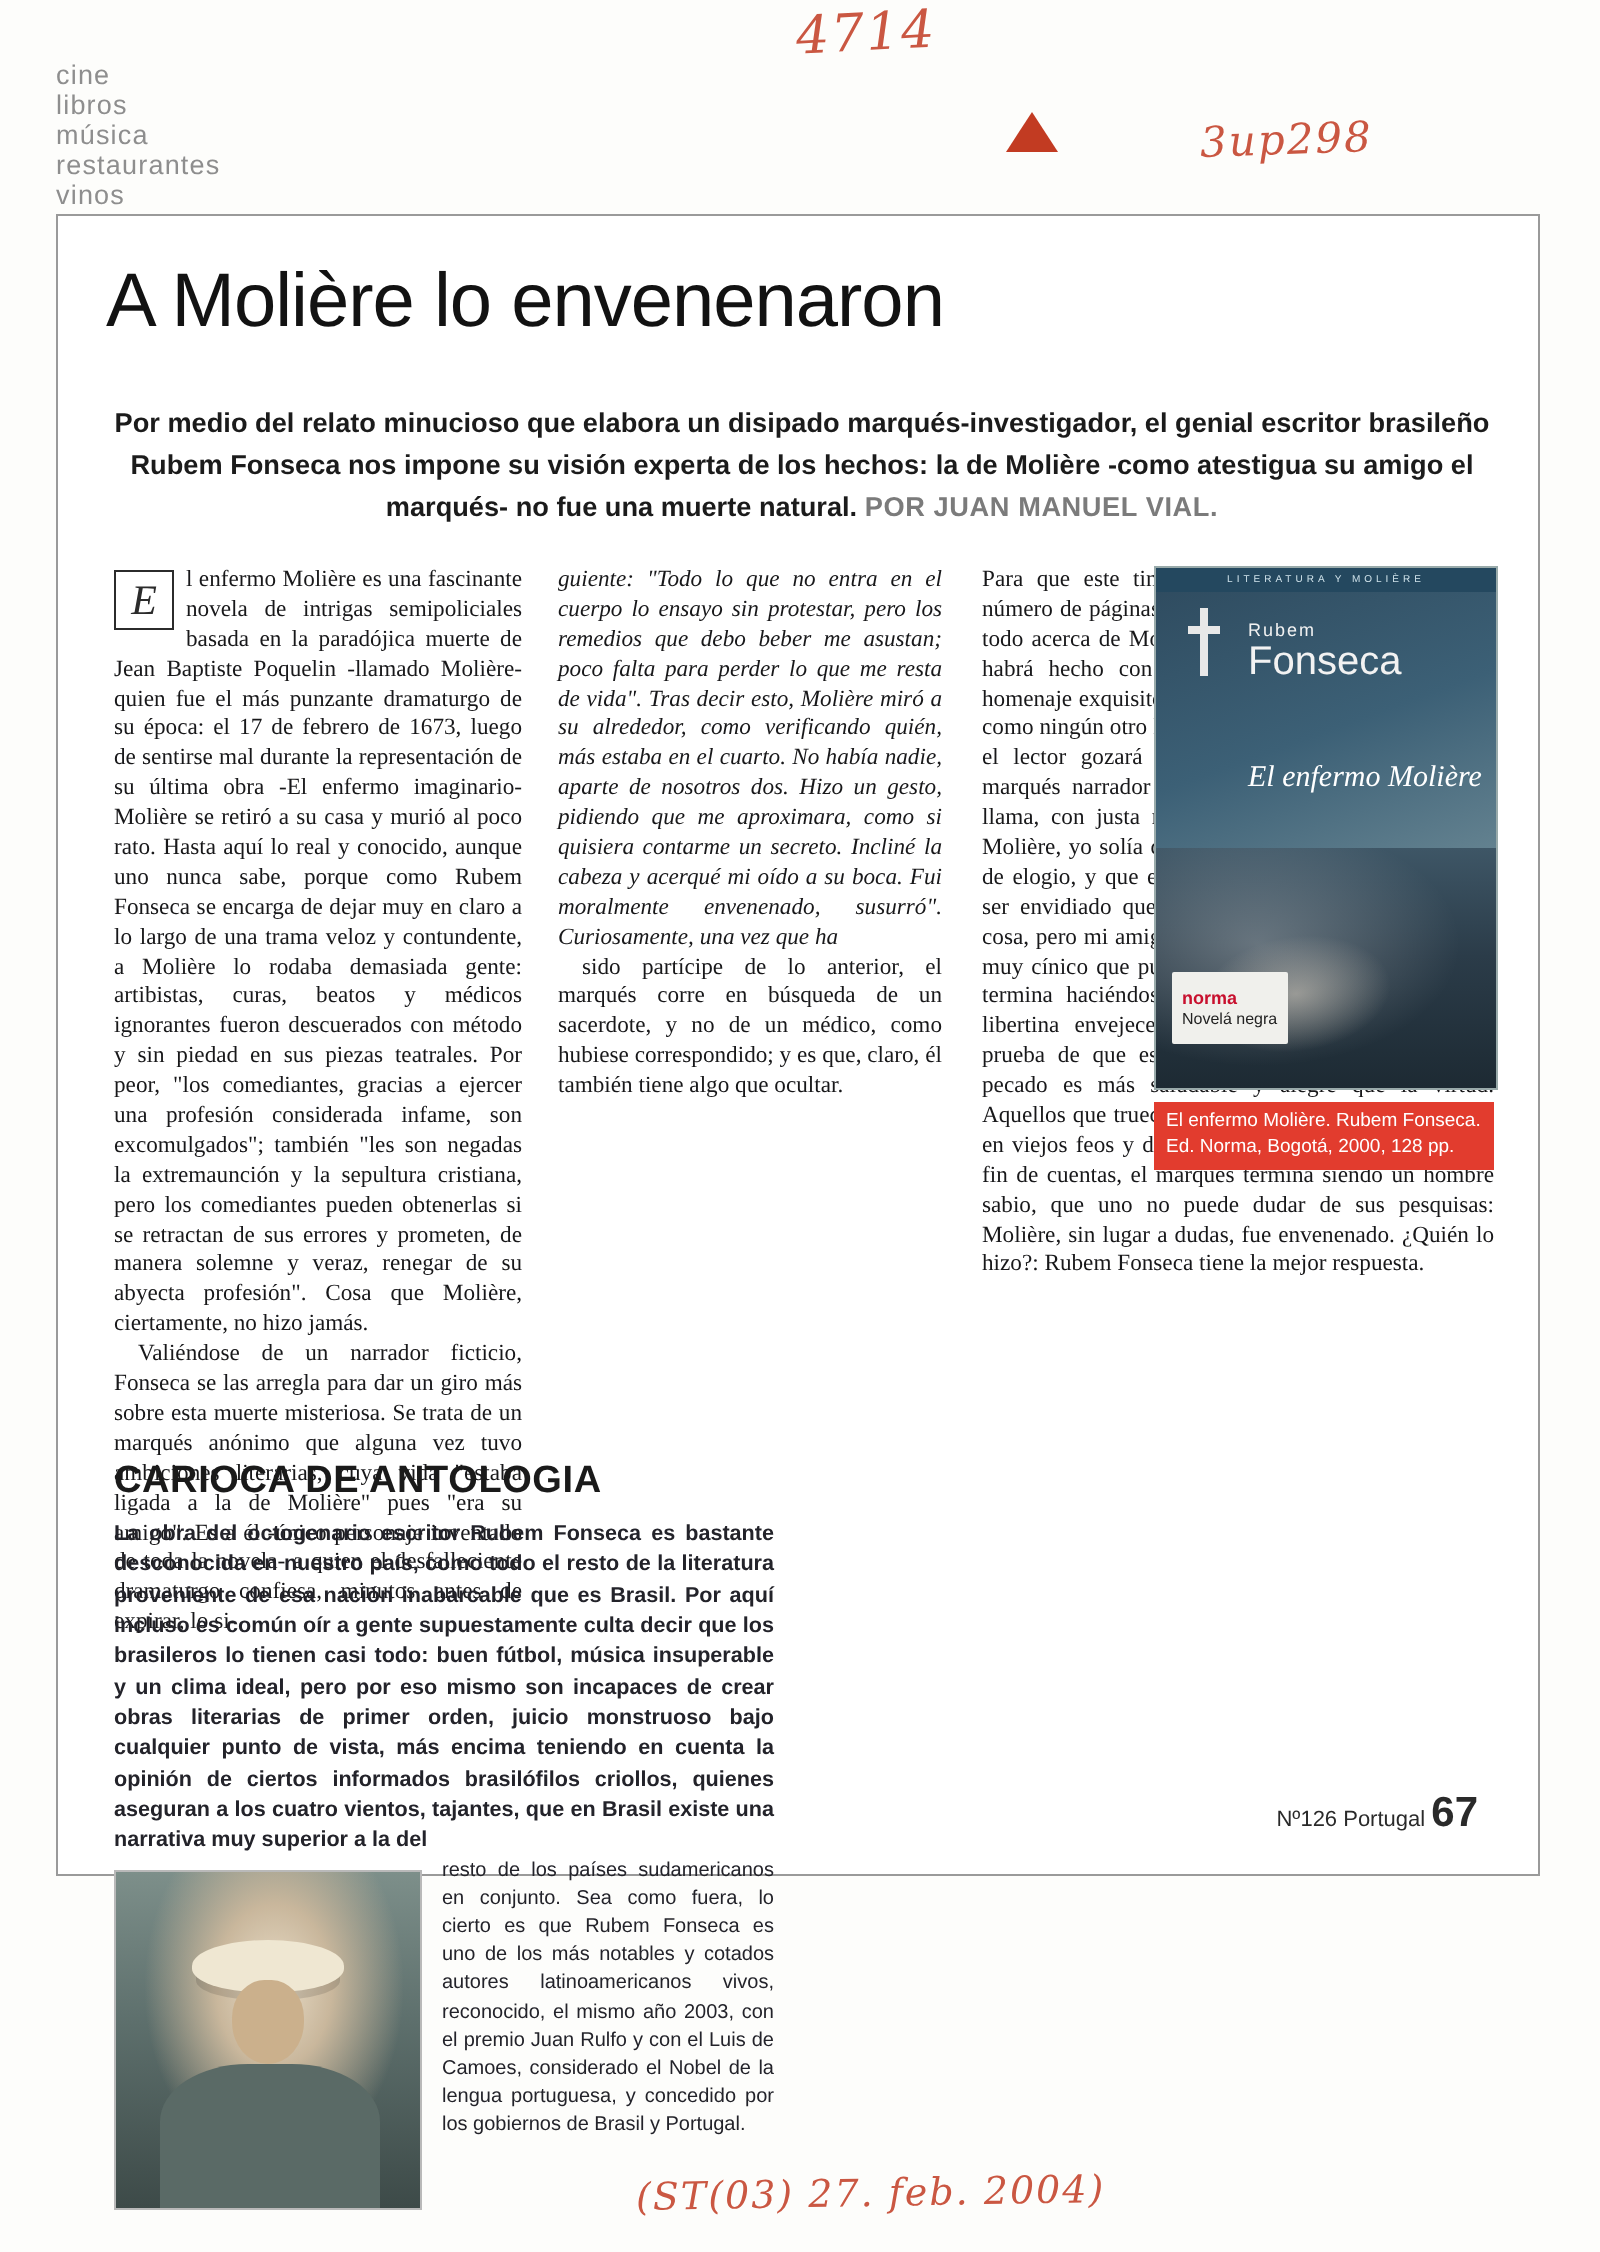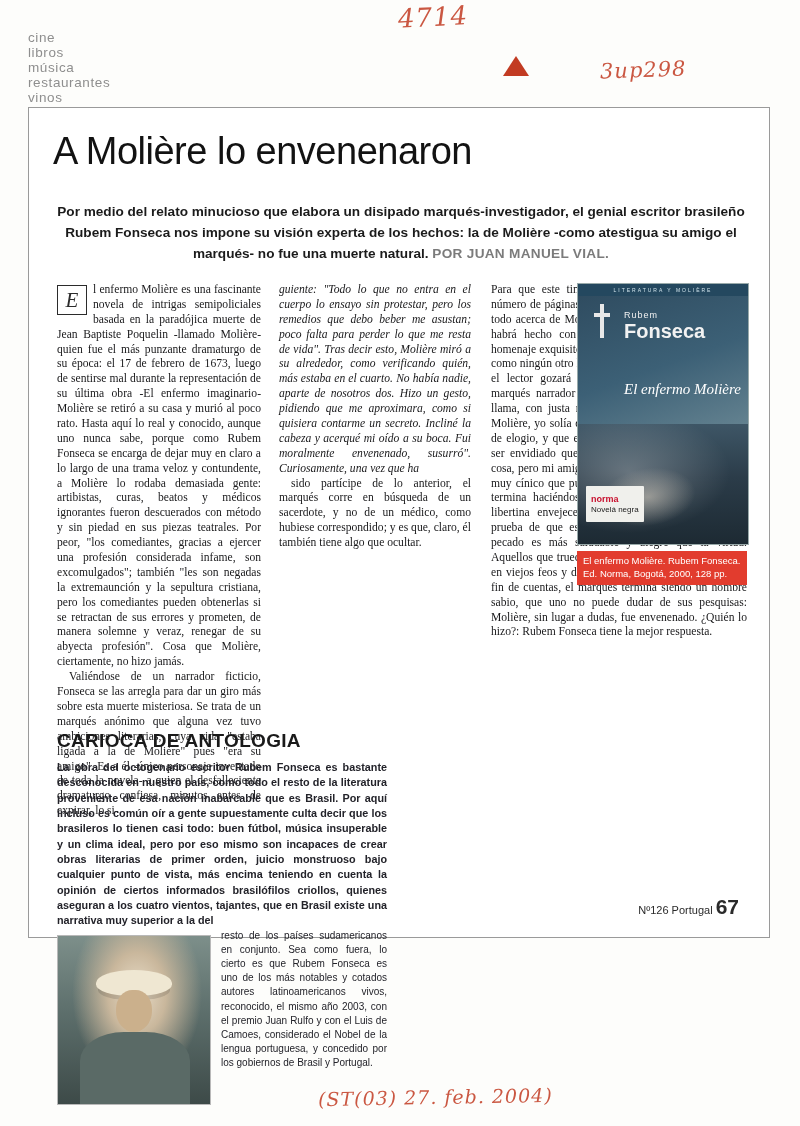--- a/index.html
+++ b/index.html
@@ -176,21 +176,21 @@
   }
   .cover .cross:before, .cover .cross:after {
     content: ""; position: absolute; background: #e8e8e8;
   }
   .cover .cross:before { left: 6px; top: 0; width: 4px; height: 34px; }
   .cover .cross:after  { left: 0; top: 9px; width: 16px; height: 4px; }
   .cover .author {
     position: absolute; top: 26px; left: 46px;
     color: #f2f2f2; font-size: 9px; letter-spacing: 1px;
   }
-  .cover .author b { display: block; font-size: 20px; font-weight: bold; letter-spacing: 0; }
+  .cover .author b { display: block; font-size: 20px; font-weight: normal; letter-spacing: 0; }
   .cover .title {
     position: absolute; top: 96px; left: 46px;
     color: #fff; font-style: italic; font-size: 15px; line-height: 1.25;
     font-family: "Liberation Serif", serif;
   }
   .cover .photo {
     position: absolute; bottom: 0; left: 0; right: 0; height: 120px;
     background:
       radial-gradient(ellipse at 30% 40%, rgba(255,255,255,.28), rgba(255,255,255,0) 60%),
       linear-gradient(180deg,#3e5666 0%, #2b3c49 45%, #1d2a33 100%);

